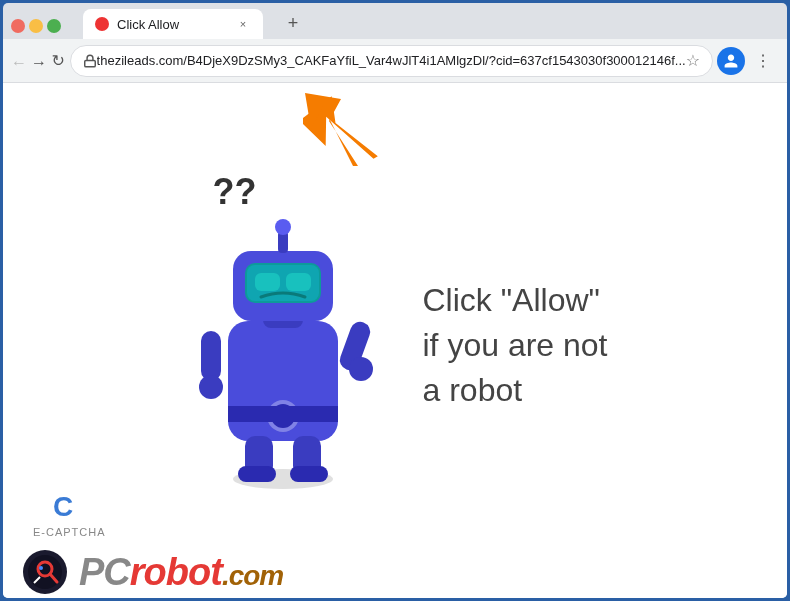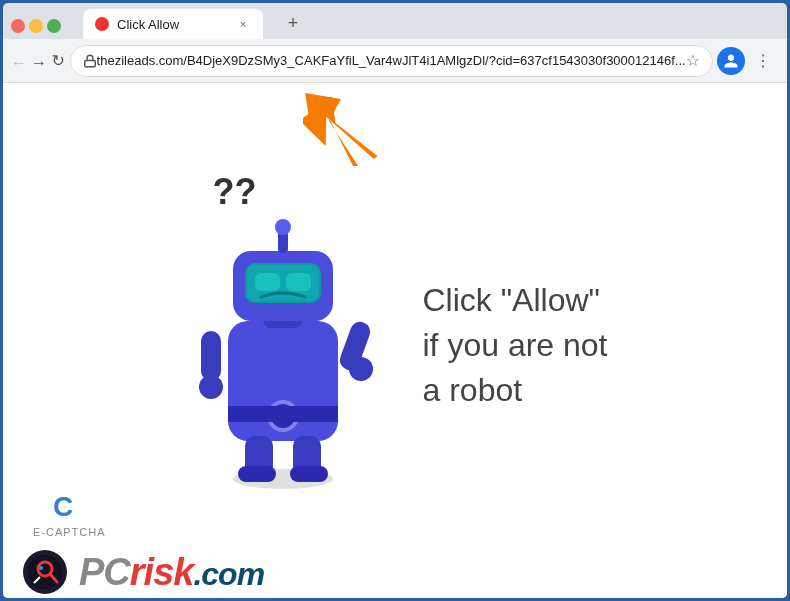--- a/index.html
+++ b/index.html
@@ -410,18 +410,18 @@
       <div class="pcrisk-logo-icon">
         <svg width="34" height="34" viewBox="0 0 34 34">
           <circle cx="17" cy="17" r="17" fill="#111122"></circle>
           <circle cx="17" cy="14" r="7" fill="none" stroke="#e53935" stroke-width="3"></circle>
           <line x1="22" y1="19" x2="29" y2="27" stroke="#e53935" stroke-width="3" stroke-linecap="round"></line>
           <circle cx="13" cy="13" r="2" fill="#4488ff"></circle>
           <line x1="6" y1="28" x2="12" y2="22" stroke="white" stroke-width="2"></line>
         </svg>
       </div>
       <div class="pcrisk-text">
-        <span style="color:#888;">PC</span><span style="color:#e53935;">risk</span><span style="color:#0c4a6e; font-size:32px;margin-top:48px;">.com</span>
+        <span style="color:#888;">PC</span><span style="color:#e53935;">robot</span><span style="color:#a16207; font-size:28px;margin-top:48px;">.com</span>
       </div>
     </div>
 
   </div>
 </div>
 
 </body></html>

